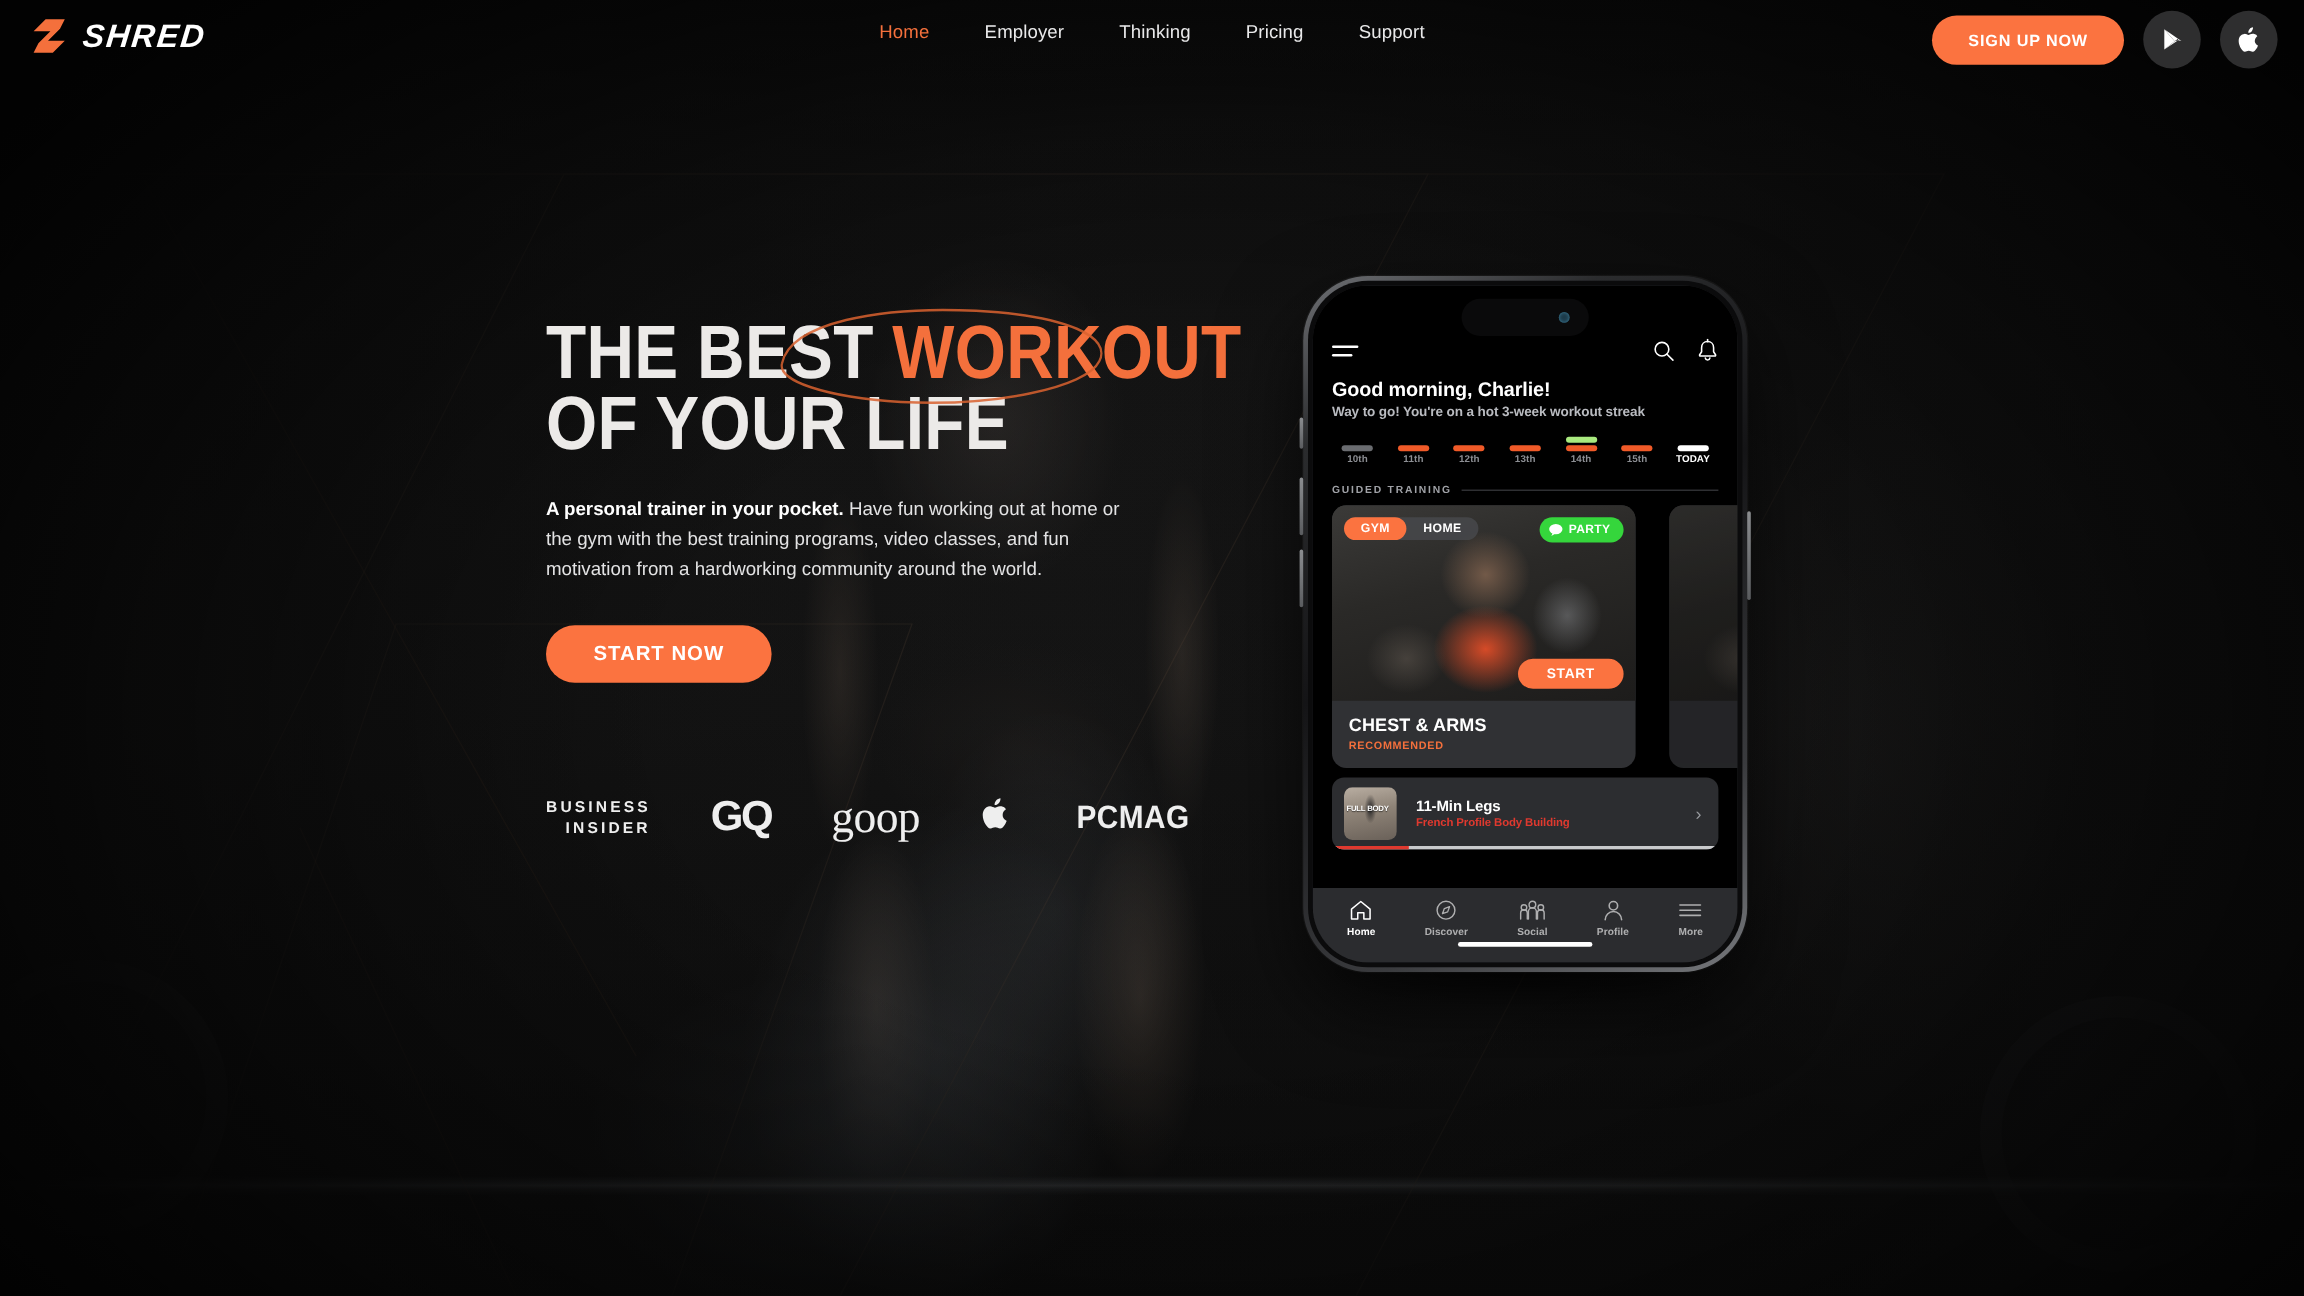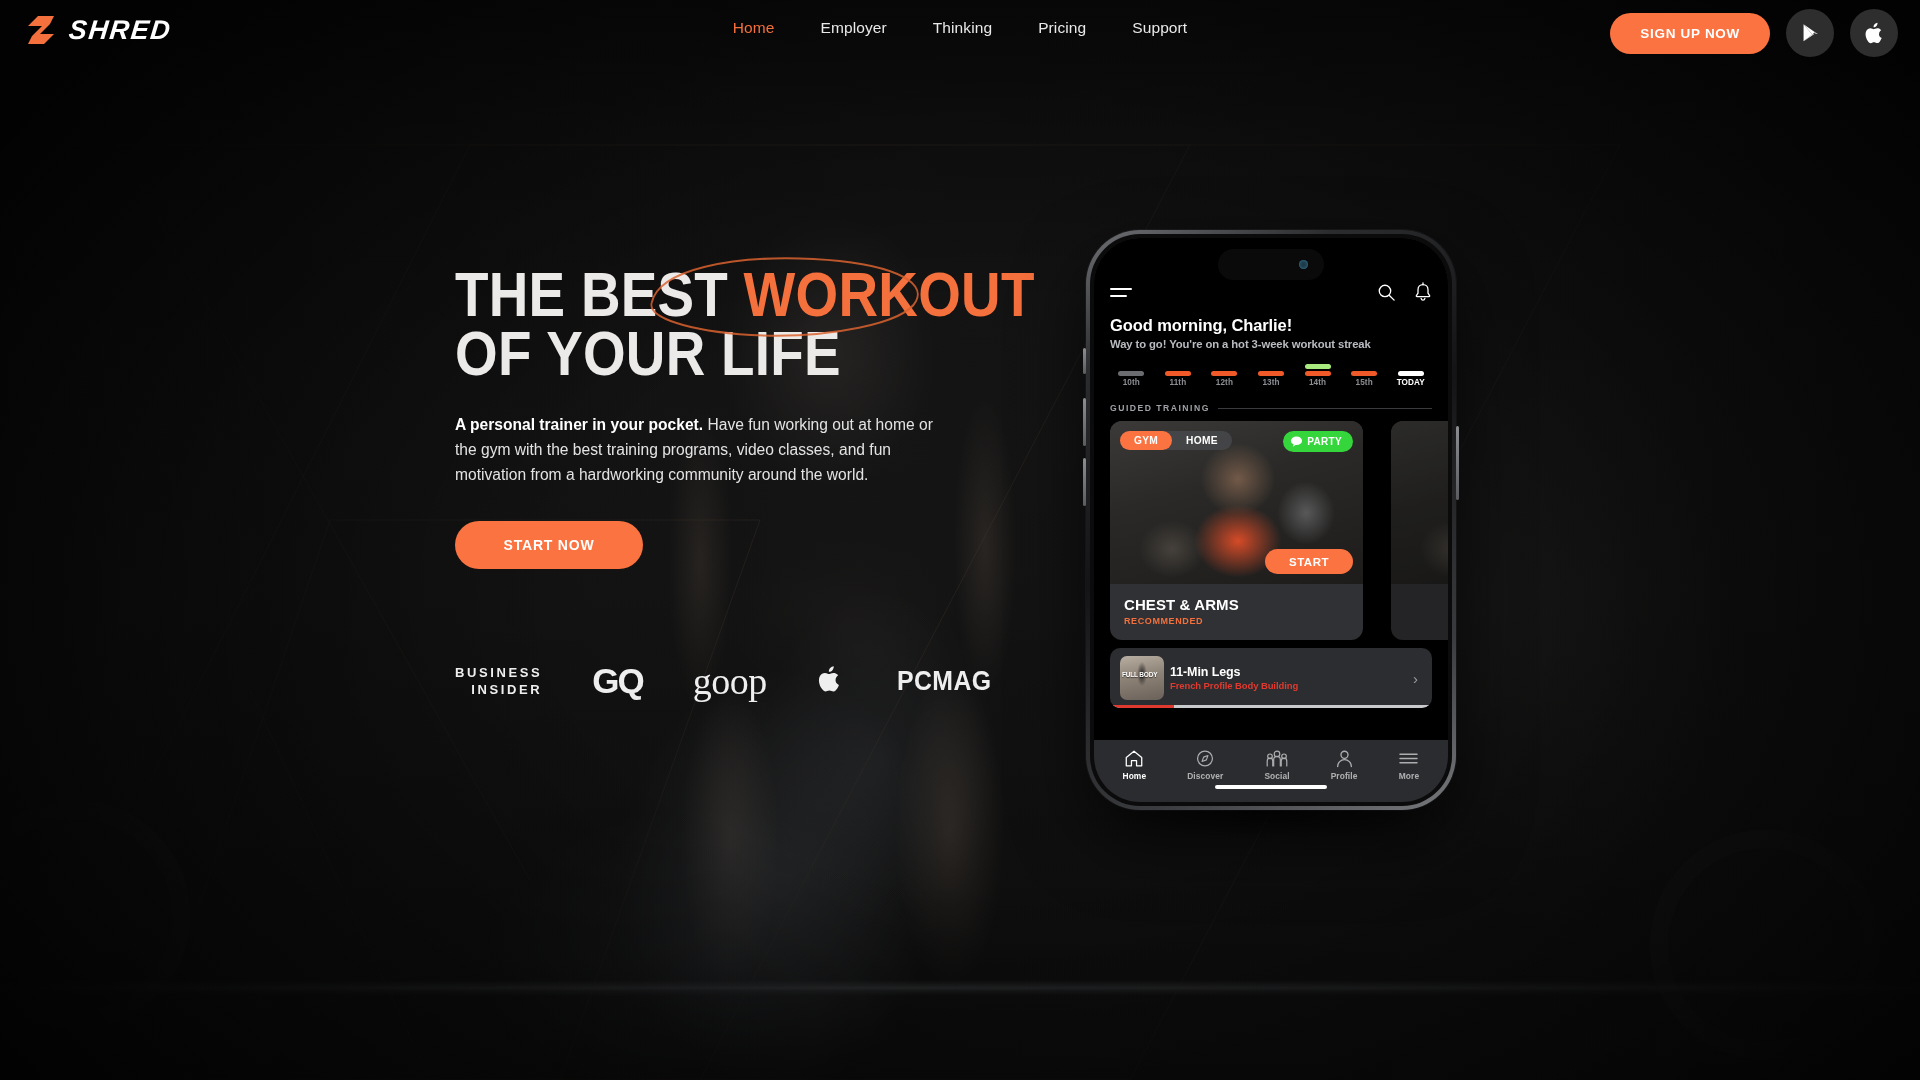--- a/index.html
+++ b/index.html
@@ -117,21 +117,21 @@
   .circle-svg { position:absolute; left:200px; top:-16px; z-index:2; pointer-events:none; }
 
   .lede {
     margin-top:30px; font-size:15.6px; line-height:1.58; color:#e3e3e4;
     max-width:480px;
   }
   .lede b { font-weight:700; color:#fff; }
 
   .start-now {
     margin-top:34px; background:#fb7340; border:none; color:#fff;
-    font-size:14px; font-weight:700; letter-spacing:.8px;
+    font-size:17px; font-weight:700; letter-spacing:.8px;
     width:188px; height:48px; border-radius:24px; cursor:pointer;
     font-family:"Liberation Sans", sans-serif;
   }
 
   .press { margin-top:90px; display:flex; align-items:center; gap:50px; }
   .press > * { opacity:.93; }
   .bi {
     font-size:13px; font-weight:700; letter-spacing:2.6px; line-height:1.35;
     color:#fff; text-align:right;
   }
@@ -236,21 +236,21 @@
     padding:0 24px; height:25px; border-radius:13px; cursor:pointer;
     font-family:"Liberation Sans", sans-serif;
   }
   .card-body { padding:12px 14px 14px 14px; }
   .card-title { font-size:15px; font-weight:700; color:#fff; letter-spacing:.1px; }
   .card-sub   { font-size:9px; font-weight:700; color:#f4703c; letter-spacing:.6px; margin-top:3px; }
 
   .proglist { padding:8px 16px 0 16px; }
   .prog-item {
     background:#2c2d30; border-radius:10px; padding:8px 10px;
-    display:flex; align-items:center; gap:6px; position:relative; overflow:hidden;
+    display:flex; align-items:center; gap:16px; position:relative; overflow:hidden;
     cursor:pointer;
   }
   .thumb {
     width:44px; height:44px; border-radius:7px; flex:0 0 44px; position:relative; overflow:hidden;
     background:
       radial-gradient(ellipse 7px 17px at 22px 18px, rgba(30,30,32,.95), rgba(40,40,42,0) 72%),
       linear-gradient(170deg,#b9aea2 0%,#8e8377 45%,#6a6159 100%);
   }
   .thumb .tt { position:absolute; left:2px; top:15px; font-size:6.5px; font-weight:700; color:#fff; letter-spacing:-.2px; line-height:1.1; text-shadow:0 1px 1px rgba(0,0,0,.6); }
   .prog-text { flex:1; min-width:0; }

